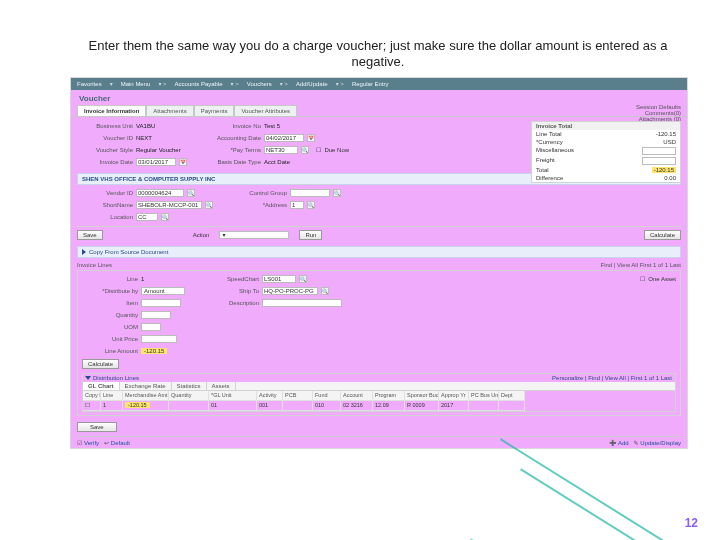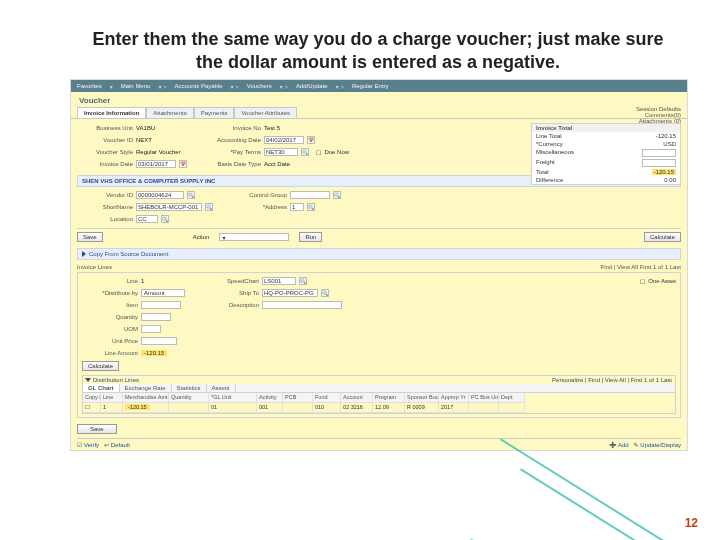--- a/index.html
+++ b/index.html
@@ -1,20 +1,20 @@
 <!DOCTYPE html>
 <html><head>
 <meta charset="utf-8">
 <style>
   * { box-sizing: border-box; margin: 0; padding: 0; }
   html, body { width: 720px; height: 540px; font-family: "Trebuchet MS", Arial, sans-serif; background: #fff; overflow: hidden; position: relative; }
   .slide { width: 720px; height: 540px; position: relative; padding: 12px 28px 0 28px; }
   .title { color: #1b5c78; font-size: 30px; font-weight: 400; letter-spacing: .5px; }
-  .subtitle { margin: 16px 20px 6px 56px; font-size: 18px; font-weight: 700; text-align: center; color: #222; line-height: 1.25; }
-  .shot { margin: 4px 0 0 42px; width: 618px; height: 372px; border: 1px solid #d9d9d9; background: #fef9c3; position: relative; font-size: 6px; color: #333; }
+  .subtitle { margin: 26px 20px 6px 56px; font-size: 13px; font-weight: 400; text-align: center; color: #222; line-height: 1.25; }
+  .shot { margin: 4px 0 0 42px; width: 618px; height: 372px; border: 1px solid #d9d9d9; background: #f0abfc; position: relative; font-size: 6px; color: #333; }
   .navstrip { background: #5a7f8c; height: 12px; display: flex; align-items: center; gap: 8px; padding: 0 6px; color: #eef5f8; font-size: 6px; }
   .navstrip span { display: inline-flex; align-items: center; gap: 3px; }
   .navstrip .chev { font-size: 6px; color: #c9d8de; }
   .pgtitle { padding: 4px 8px 2px; color: #4a6b78; font-size: 8px; font-weight: 700; }
   .tabs { display: flex; gap: 0; padding: 0 6px; border-bottom: 1px solid #c7c7c7; }
   .tab { padding: 2px 6px; background: #eef1f2; border: 1px solid #c7c7c7; border-bottom: none; font-size: 6px; color: #555; }
   .tab.active { background: #fff; font-weight: 700; color: #333; }
   .body { padding: 4px 6px; }
   .row { display: flex; gap: 18px; }
   .col { display: flex; flex-direction: column; gap: 2px; }
@@ -39,21 +39,21 @@
   .dist { margin-top: 4px; border: 1px solid #d2d2d2; }
   .disttabs { display: flex; background: #f4f4f4; border-bottom: 1px solid #d2d2d2; }
   .disttabs .dt { padding: 1px 5px; font-size: 6px; border-right: 1px solid #d2d2d2; color: #555; }
   .disttabs .dt.active { background: #fff; font-weight: 700; }
   .distgrid { display: grid; grid-template-columns: 18px 22px 46px 40px 48px 26px 30px 28px 32px 32px 34px 30px 30px 26px; font-size: 5.5px; }
   .distgrid > div { border-right: 1px solid #e0e0e0; border-bottom: 1px solid #e0e0e0; padding: 1px 2px; height: 10px; overflow: hidden; white-space: nowrap; }
   .distgrid .gh { background: #f4f4f4; color: #555; }
   .savebar { margin-top: 6px; }
   .footer { margin-top: 4px; border-top: 1px solid #ccc; padding-top: 2px; display: flex; justify-content: space-between; font-size: 6px; color: #555; }
   .footer .lnk { color: #1a4f9c; }
-  .pagenum { position: absolute; right: 22px; bottom: 10px; font-size: 12px; font-weight: 700; color: #c2410c; }
+  .pagenum { position: absolute; right: 22px; bottom: 10px; font-size: 12px; font-weight: 700; color: #8b5cf6; }
   .deco-line { position: absolute; background: #1fb6a6; }
   .deco-a { width: 2px; height: 200px; left: 500px; top: 440px; transform: rotate(-58deg); transform-origin: top left; opacity: .7; }
   .deco-b { width: 2px; height: 240px; left: 520px; top: 470px; transform: rotate(-58deg); transform-origin: top left; opacity: .7; }
   .deco-c { width: 2px; height: 300px; left: 470px; top: 540px; transform: rotate(-58deg); transform-origin: top left; opacity: .5; }
 </style>
 </head>
 <body>
 
 <div class="slide">
   <div class="subtitle">Enter them the same way you do a charge voucher; just make sure the dollar amount is entered as a negative.</div>

